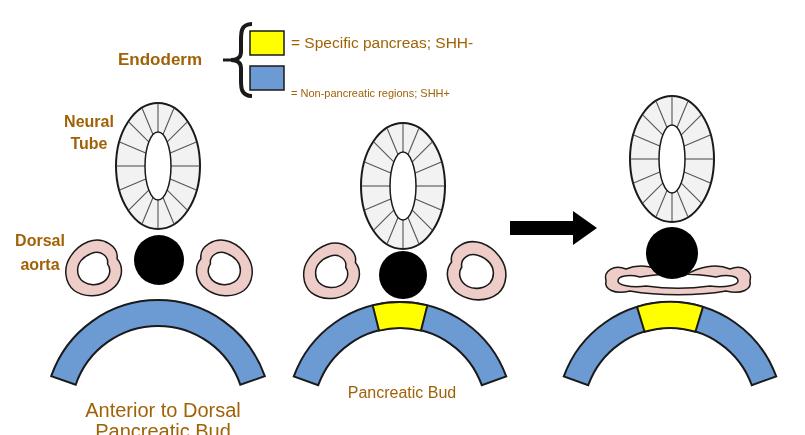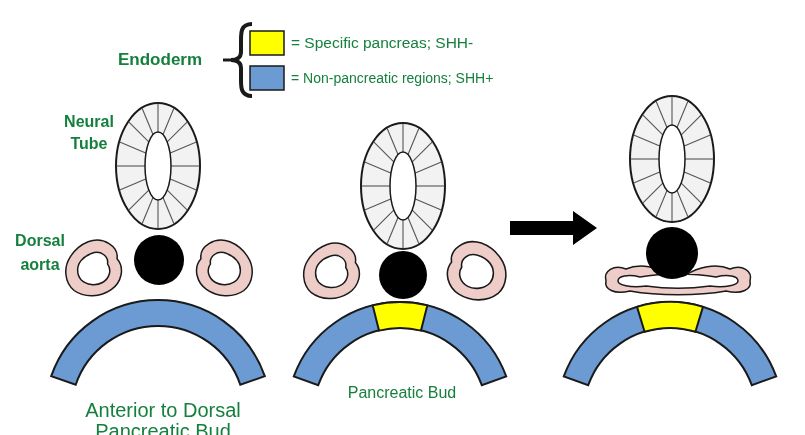--- a/index.html
+++ b/index.html
@@ -1,27 +1,27 @@
 <!DOCTYPE html>
 <html><head>
 <meta charset="utf-8">
 <style>
   html,body{margin:0;padding:0;background:#fff;}
   .stage{
     position:relative;width:805px;height:435px;background:#ffffff;overflow:hidden;
     font-family:"Liberation Sans", sans-serif;color:#111;
   }
   .stage svg{position:absolute;left:0;top:0;}
-  .lbl{position:absolute;color:#15803d;}
+  .lbl{position:absolute;color:#a16207;}
   .bold{font-weight:bold;}
   .center{text-align:center;}
   .right{}
   .endoderm-lbl{left:118px;top:50px;width:106px;font-size:17px;line-height:20px;}
   .legend-txt-1{left:291px;top:33px;font-size:15.5px;line-height:19px;}
-  .legend-txt-2{left:291px;top:69px;font-size:14px;line-height:19px;}
+  .legend-txt-2{left:291px;top:84px;font-size:11px;line-height:19px;}
   .neural-lbl{left:36px;top:111px;width:106px;font-size:16px;line-height:22px;}
   .aorta-lbl{left:0px;top:229px;width:80px;font-size:16px;line-height:24px;}
   .caption-1{left:63px;top:400px;width:200px;font-size:20px;line-height:21px;}
   .caption-2{left:302px;top:382px;width:200px;font-size:16px;line-height:21px;}
   .ol2{stroke:#1a1a1a;stroke-width:2;}
   .ol15{stroke:#1a1a1a;stroke-width:1.5;}
   #tube-spokes line{stroke:#555;stroke-width:1.1;}
   .noline{stroke:none;}
 </style>
 </head>

